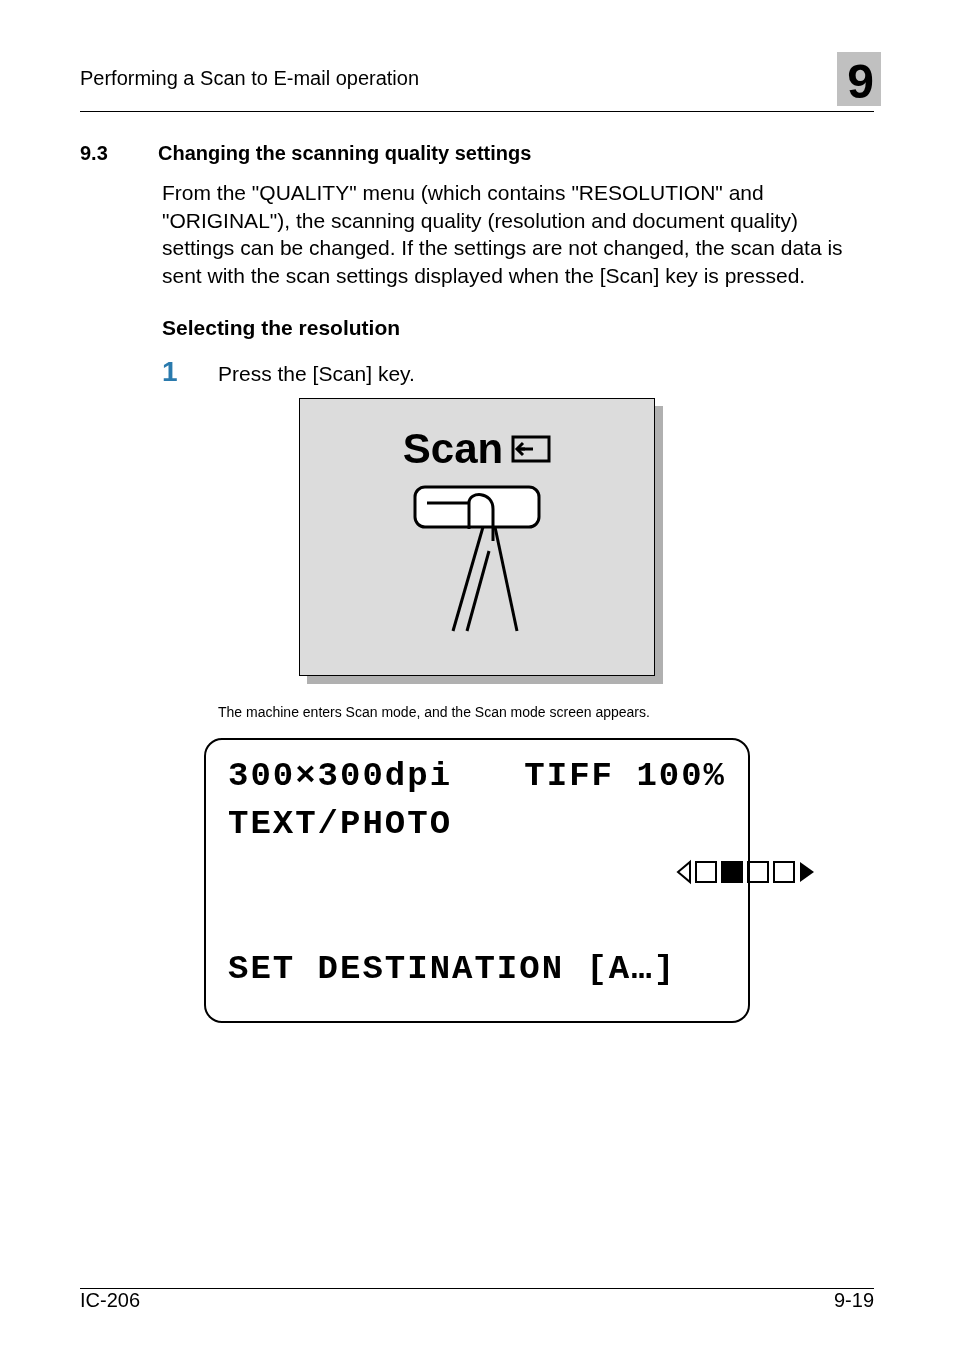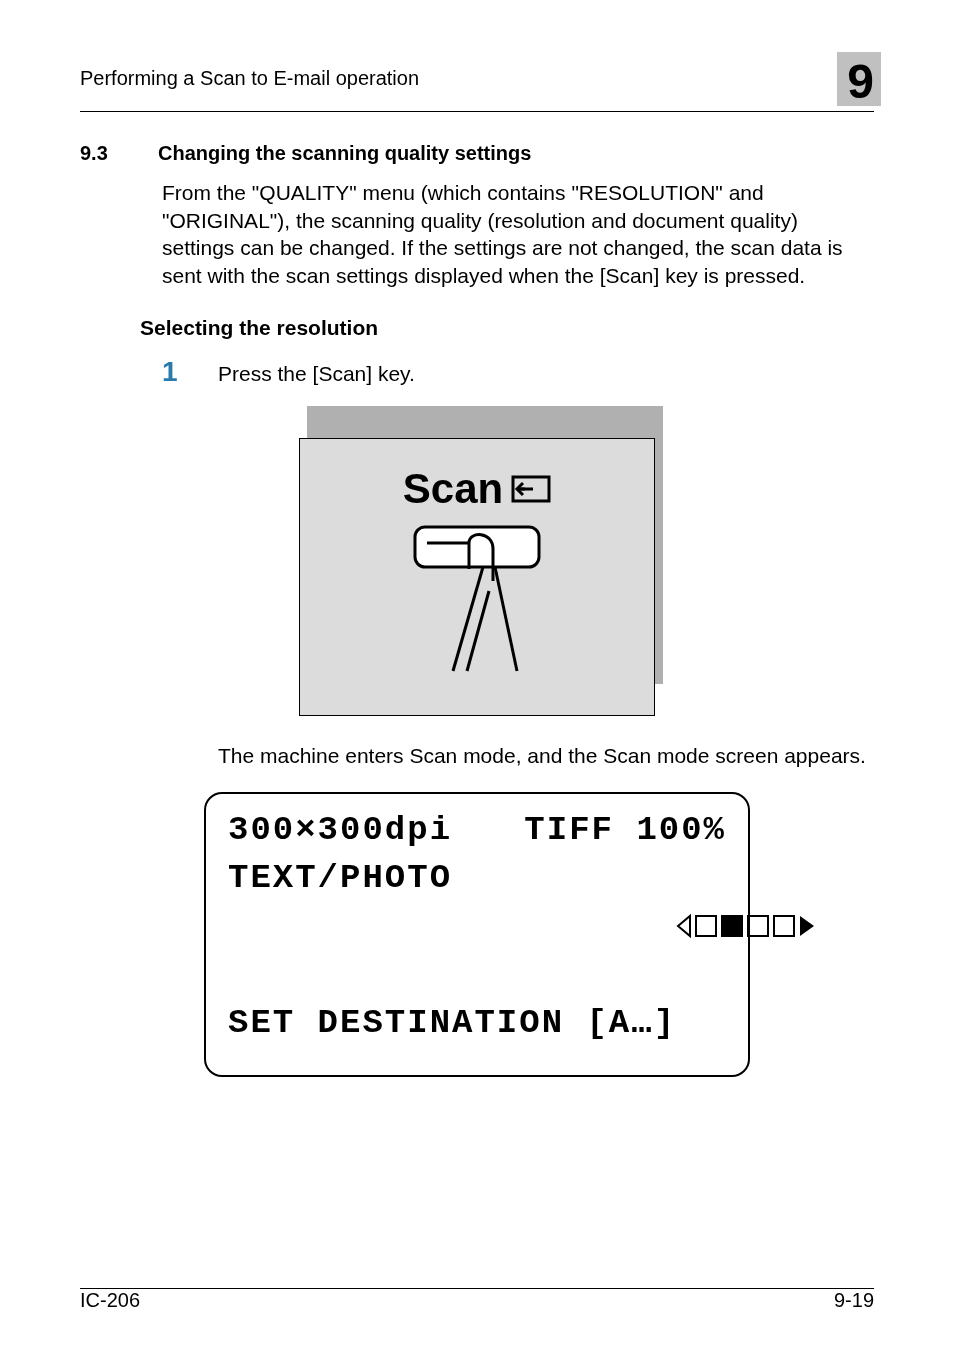--- a/index.html
+++ b/index.html
@@ -56,21 +56,21 @@
   }
   .bodytext {
     font-size: 21px;
     line-height: 1.32;
     margin-left: 82px;
     margin-bottom: 26px;
   }
   .subhead {
     font-size: 21px;
     font-weight: bold;
-    margin-left: 60px;
+    margin-left: 82px;
     margin-bottom: 18px;
   }
   .step {
     display: flex;
     margin-left: 82px;
     margin-bottom: 12px;
   }
   .step-num {
     font-size: 28px;
     font-weight: bold;
@@ -103,36 +103,35 @@
     position: relative;
     width: 356px;
     height: 278px;
     background: #dcdcdc;
     border: 1px solid #000;
     box-sizing: border-box;
     display: flex;
     flex-direction: column;
     align-items: center;
     padding-top: 26px;
-    margin-top: 40px;
   }
   .scan-label {
     font-size: 42px;
     font-weight: bold;
     display: flex;
     align-items: center;
     gap: 8px;
   }
   .press-svg {
     margin-top: 8px;
   }
   .result-text {
-    font-size: 21px;
+    font-size: 14px;
     margin-left: 138px;
-    margin-bottom: 24px;
+    margin-bottom: 18px;
   }
   .lcd-wrap {
     display: flex;
     justify-content: center;
   }
   .lcd {
     width: 546px;
     border: 2px solid #000;
     border-radius: 18px;
     padding: 12px 22px 28px 22px;

